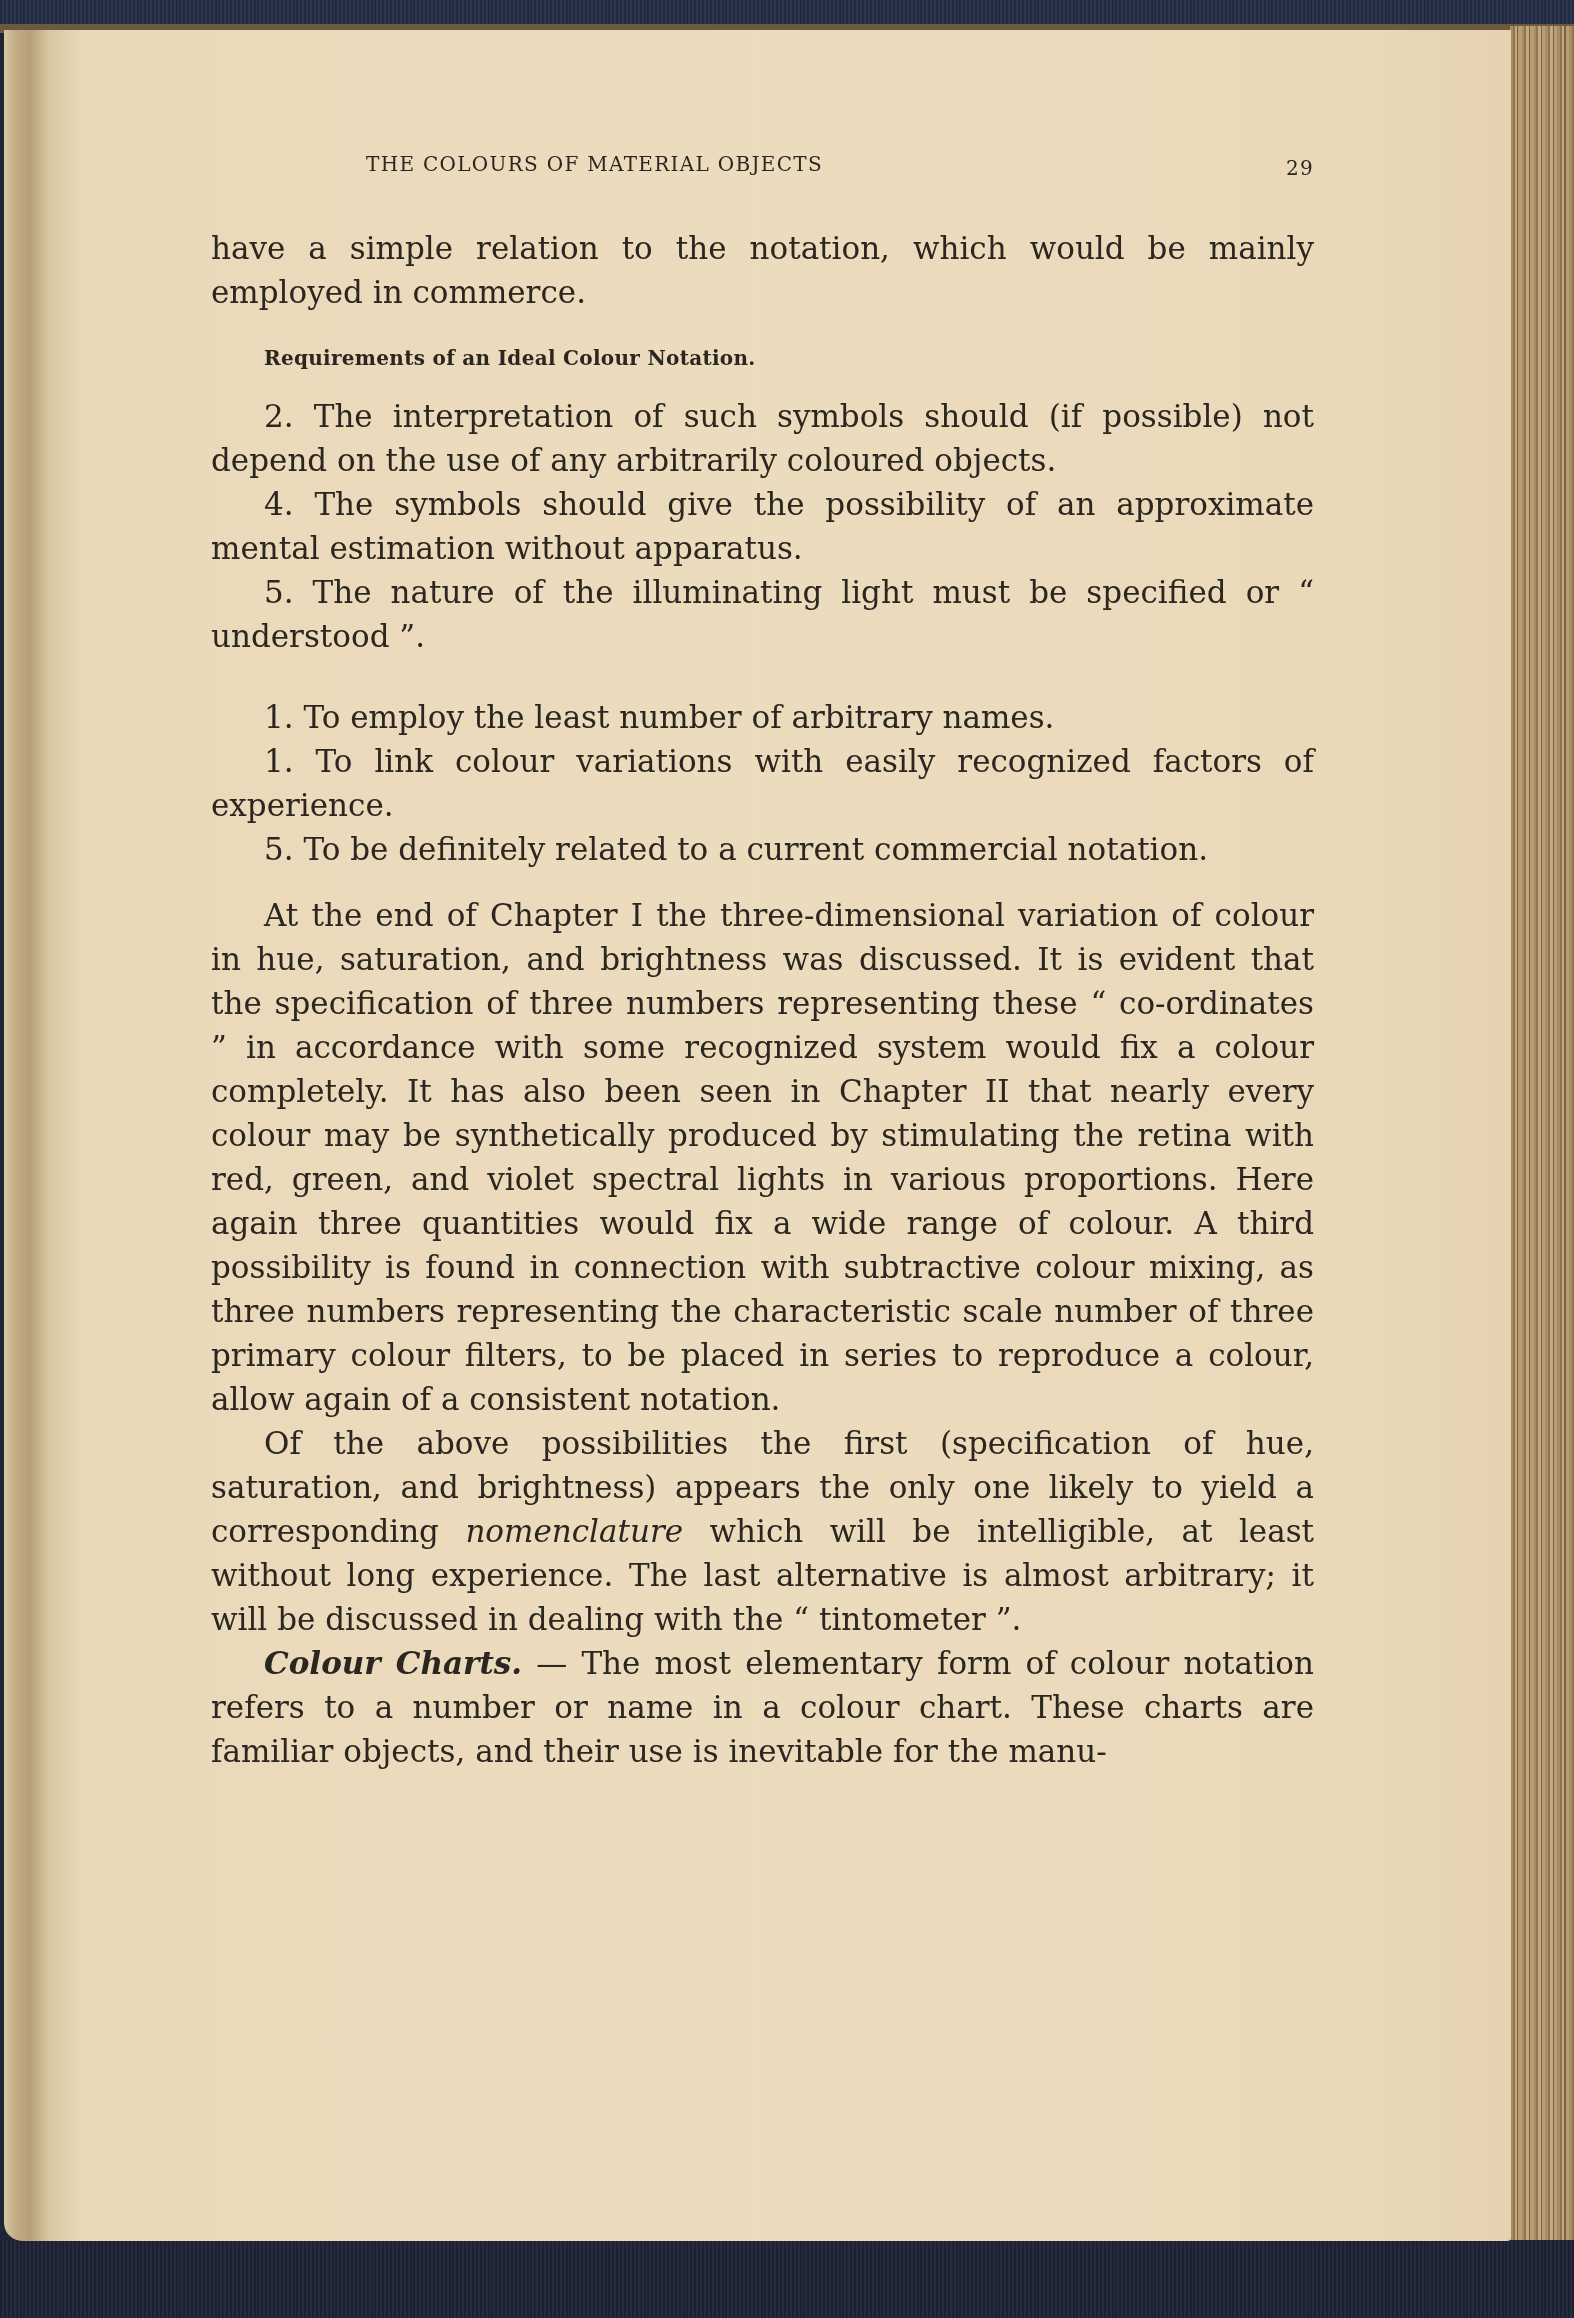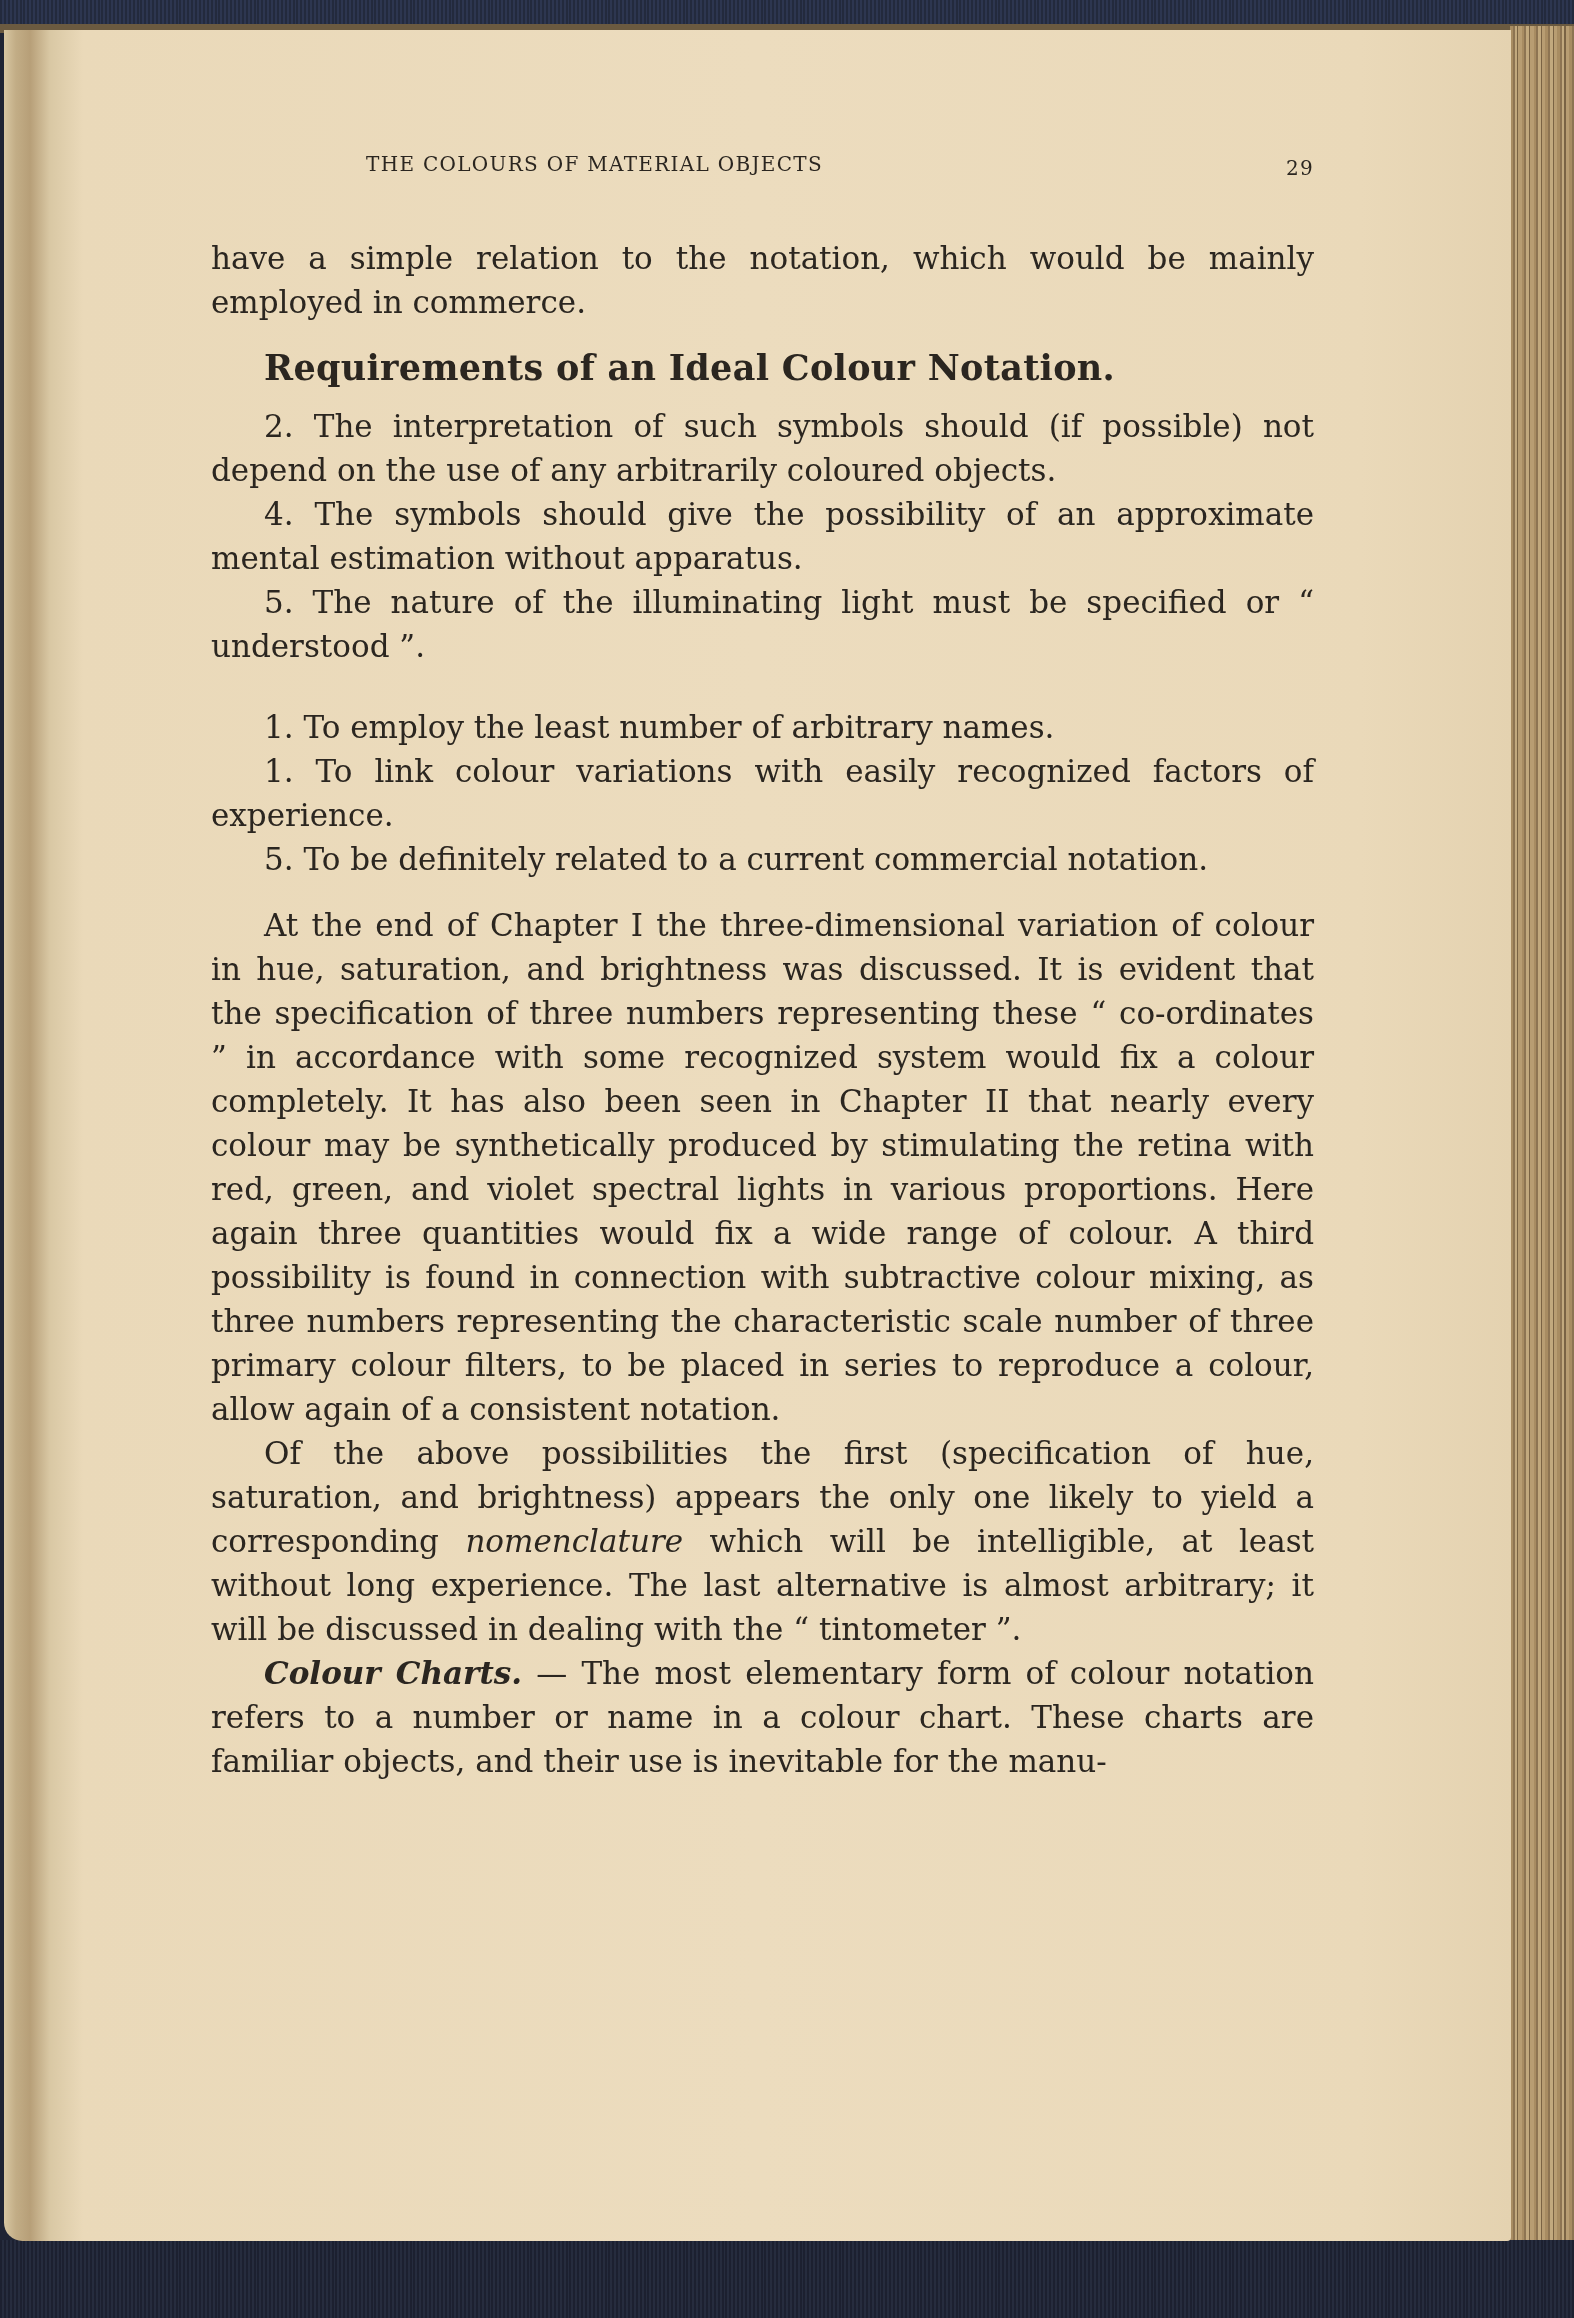--- a/index.html
+++ b/index.html
@@ -26,21 +26,21 @@
     position:absolute; left:211px; width:1103px;
     color:#2b2620; font-size:31px; line-height:44px;
     text-align:justify;
   }
   .running-head {
     position:absolute; top:152px; left:211px; width:1103px; height:46px;
     color:#2b2620; font-size:20px; letter-spacing:1.3px;
   }
   .running-title { position:absolute; left:155px; top:0; }
   .page-number { position:absolute; right:0; top:3.9px; }
-  .heading { font-weight:bold; font-size:35px; padding-left:53px; letter-spacing:0.3px; }
+  .heading { font-weight:bold; font-size:20px; padding-left:53px; letter-spacing:0.3px; }
   .indent { text-indent:53px; }
   p { margin:0; }
   .gap { height:22px; }
   .hang { text-indent:53px; }
   i { font-style:italic; }
   .run-in { font-weight:bold;font-style:italic; }
 </style>
 </head>
 <body>
 
@@ -49,21 +49,21 @@
 <div class="edges"></div>
 <div class="cloth-bottom"></div>
 
 <div class="page"></div>
 
 <div class="running-head">
   <span class="running-title">THE COLOURS OF MATERIAL OBJECTS</span>
   <span class="page-number">29</span>
 </div>
 
-<div class="text" style="top:236px;">
+<div class="text" style="top:226px;">
   <p>have a simple relation to the notation, which would be mainly employed in commerce.</p>
   <div class="gap"></div>
 
   <p class="heading">Requirements of an Ideal Colour Notation.</p>
   <div style="height:14.4px"></div>
   <p class="hang">2. The interpretation of such symbols should (if possible) not depend on the use of any arbitrarily coloured objects.</p>
   <p class="hang">4. The symbols should give the possibility of an approximate mental estimation without apparatus.</p>
   <p class="hang">5. The nature of the illuminating light must be specified or “ understood ”.</p>
   <div class="gap"></div>
 

